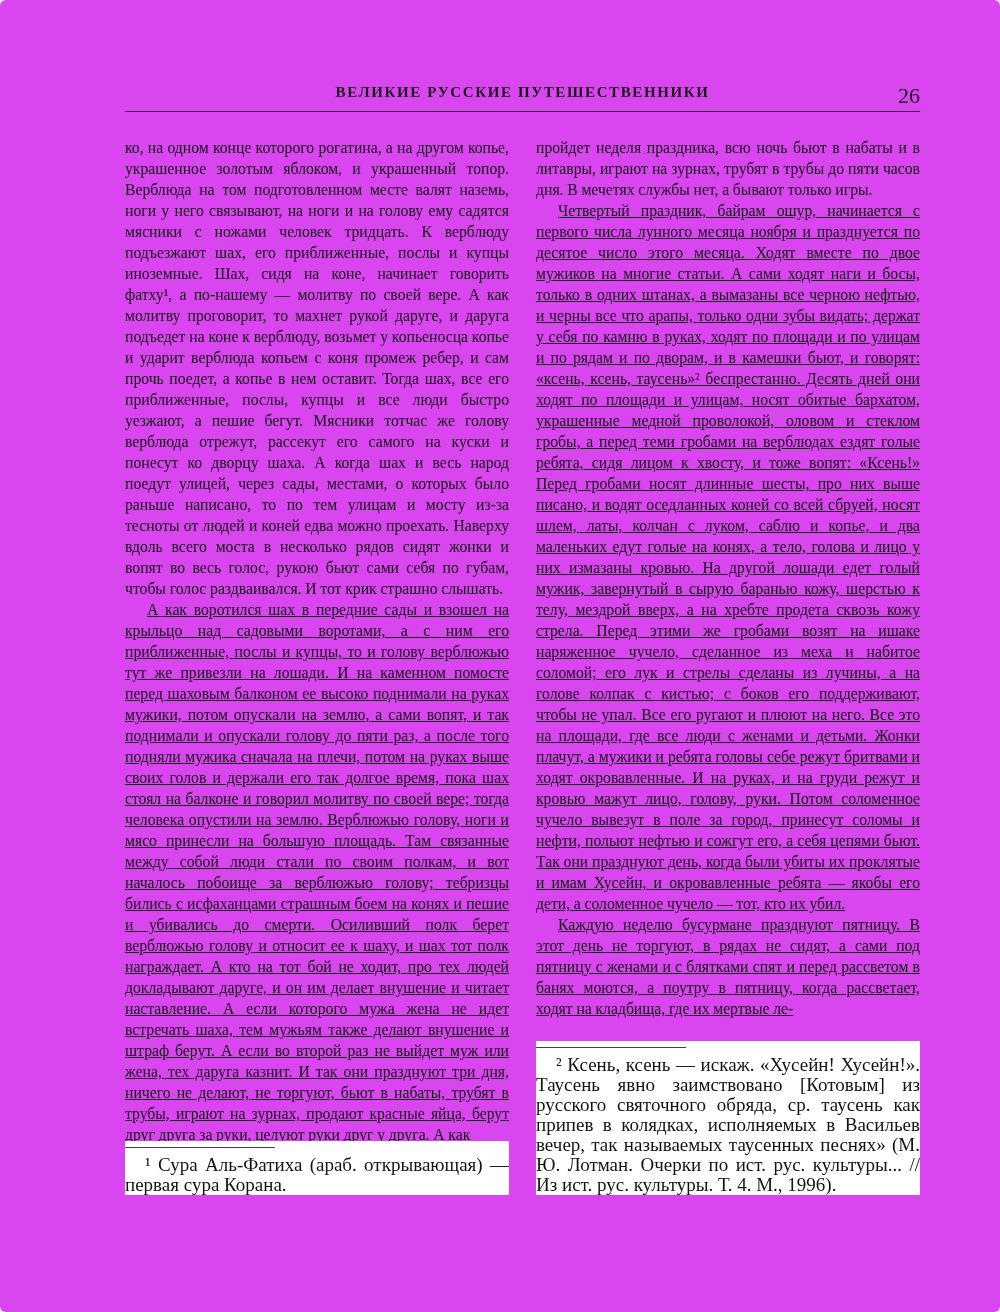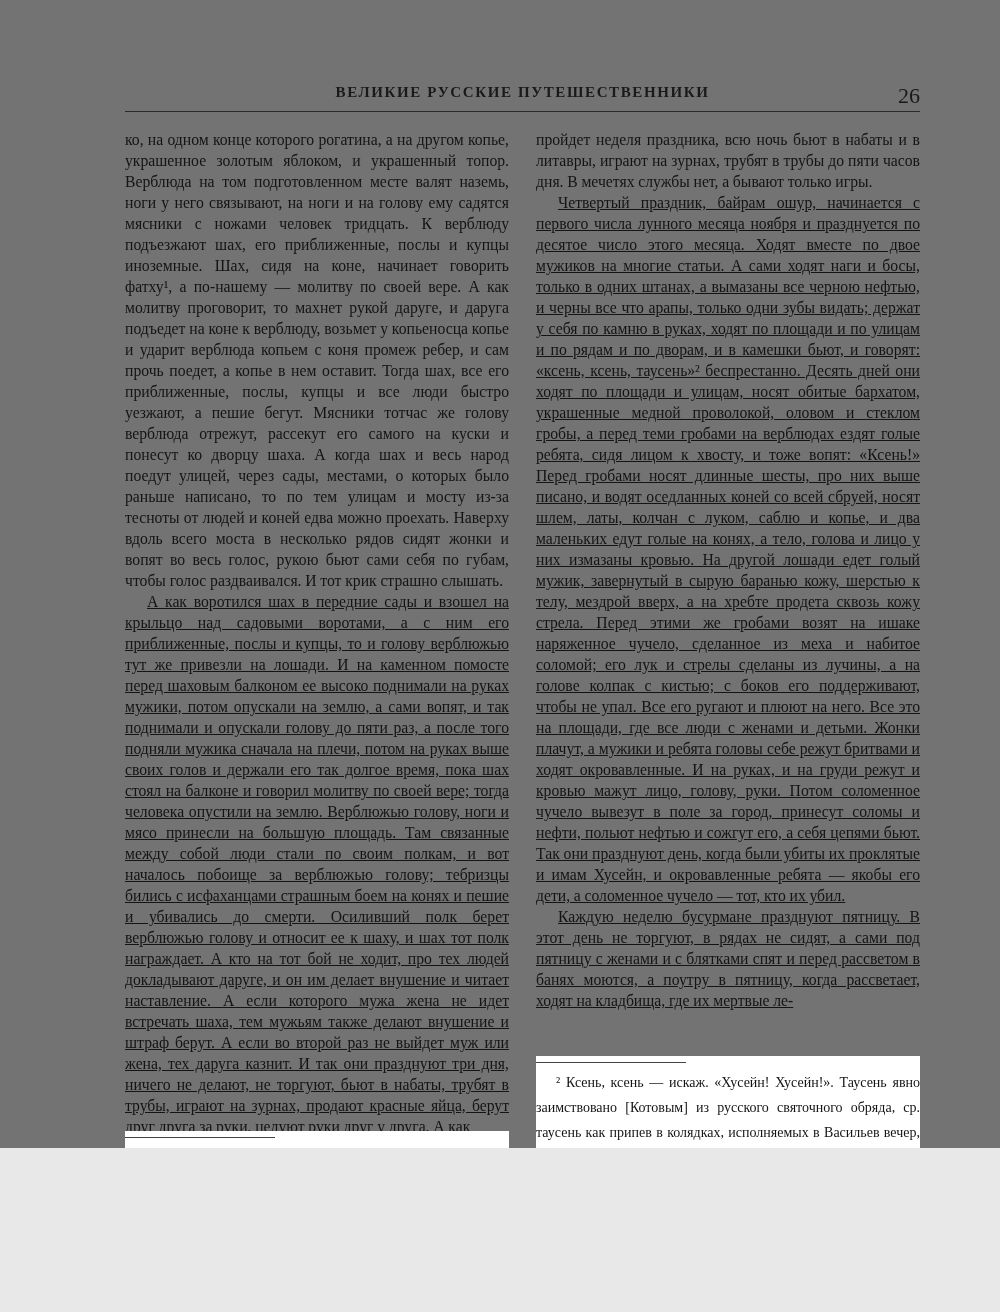--- a/index.html
+++ b/index.html
@@ -2,26 +2,27 @@
 <html lang="ru"><head>
 <meta charset="utf-8">
 <style>
   * { margin: 0; padding: 0; box-sizing: border-box; }
   html, body { background: #e8e8e8; }
   body { font-family: "Liberation Serif", "DejaVu Serif", serif; }
 
   .page {
     position: relative;
     width: 1000px;
-    height: 1148px;
+    height: 1312px;
     margin: 0 auto;
-    background: #737373;
+    background: #d946ef;
     color: #141414;
     padding: 84px 80px 0 125px;
     overflow: hidden;
+    border-radius: 6px;
   }
 
   .page-header {
     position: relative;
     height: 22px;
   }
   .header-title {
     text-align: center;
     font-weight: bold;
     font-size: 15px;
@@ -49,20 +50,21 @@
   }
   .column {
     flex: 1 1 0;
     display: flex;
     flex-direction: column;
     overflow: hidden;
   }
   .col-text {
     flex: 1 1 auto;
     overflow: hidden;
+    margin-top: 8px;
   }
 
   p.para {
     font-size: 15.7px;
     line-height: 21px;
     text-align: justify;
     hyphens: auto;
     -webkit-hyphens: auto;
     word-spacing: -0.2px;
   }
@@ -74,22 +76,22 @@
     padding-top: 6px;
     background: #ffffff;
   }
   .footnote-rule {
     width: 150px;
     border: none;
     border-top: 1px solid #444;
     margin-bottom: 7px;
   }
   p.footnote {
-    font-size: 14px;
-    line-height: 25px;
+    font-size: 19px;
+    line-height: 20px;
     text-align: justify;
     text-indent: 20px;
     hyphens: auto;
     -webkit-hyphens: auto;
   }
 </style>
 </head>
 <body>
 
 <div class="page">

